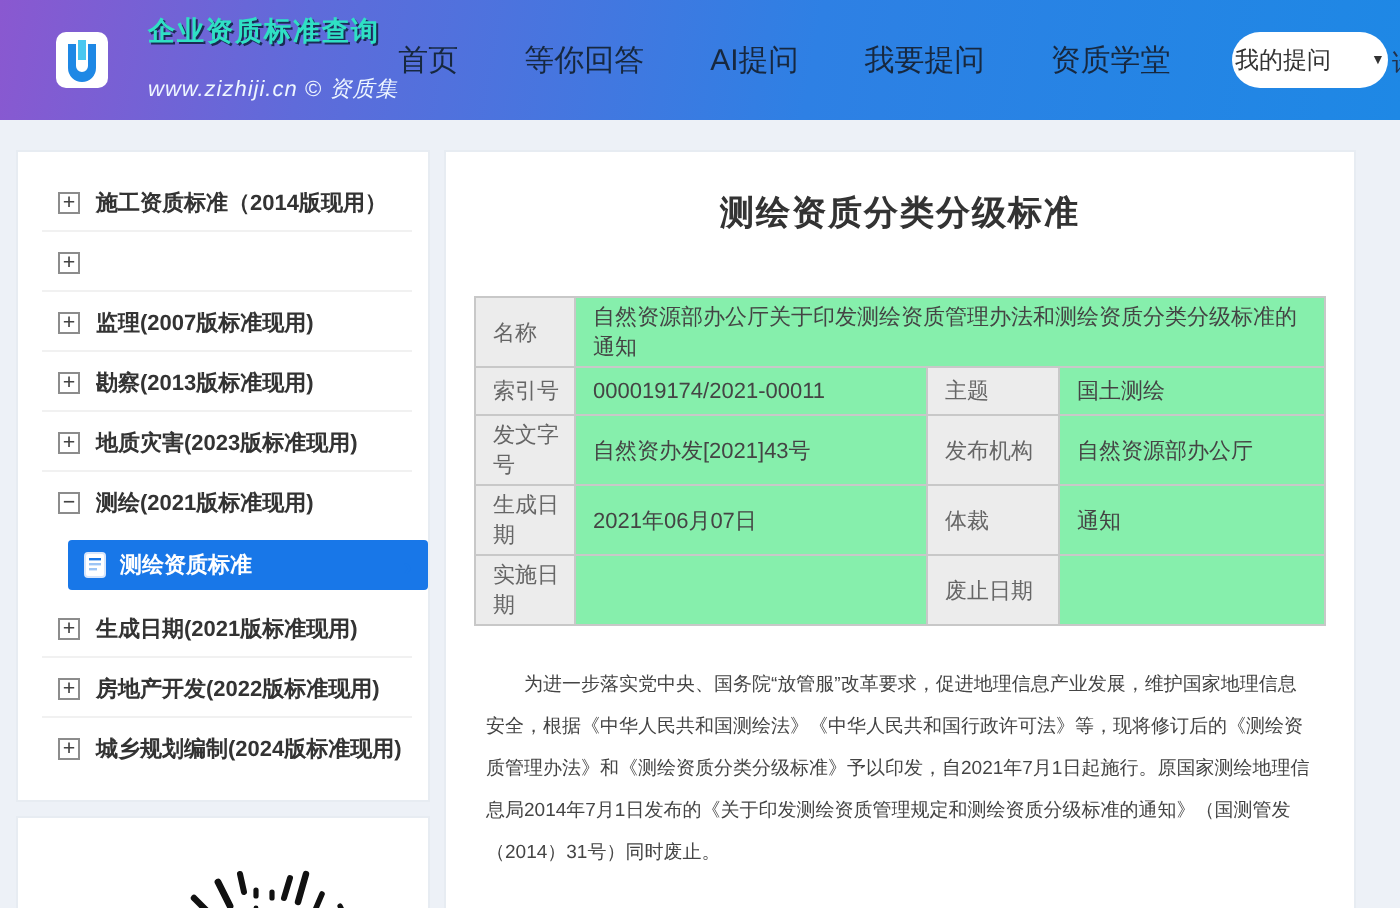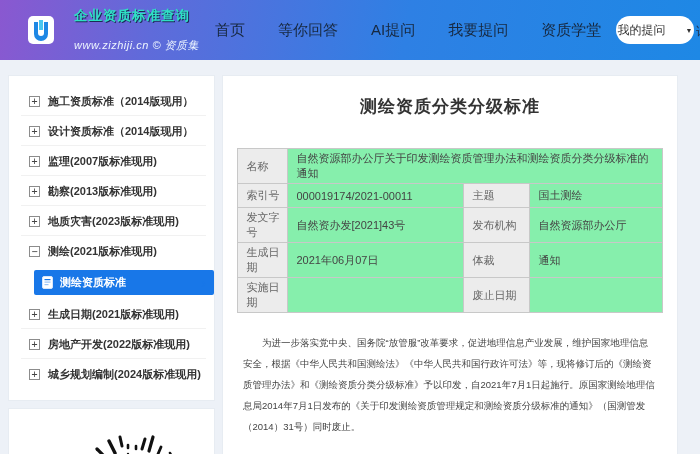--- a/index.html
+++ b/index.html
@@ -19,21 +19,21 @@
     display:flex; align-items:center; overflow:hidden;
   }
   .logo { display:flex; align-items:center; gap:20px; margin-left:28px; cursor:pointer; }
   .logo-icon { width:26px; height:28px; flex:0 0 auto; }
   .logo-text { display:flex; flex-direction:column; line-height:1.1; }
   .logo-title {
     font-size:13.5px; font-weight:bold; color:#2fe0c4;
     text-shadow:1px 1px 0 #1b2b55; letter-spacing:1px;
   }
   .logo-sub { font-size:11px; color:#eef6ff; font-style:italic; margin-top:16px; letter-spacing:.5px; }
-  .nav-items { display:flex; gap:33px; margin-left:16px; }
+  .nav-items { display:flex; gap:33px; }
   .nav-item { font-size:15px; color:#17283f; font-weight:500; cursor:pointer; white-space:nowrap; }
   .pill {
     position:absolute; left:616px; top:16px; width:78px; height:28px;
     background:#fff; border-radius:14px; display:flex; align-items:center;
     justify-content:center; gap:20px; font-size:12px; color:#333; cursor:pointer;
   }
   .pill .caret { font-size:7px; color:#333; }
   .nav-partial { position:absolute; left:696px; top:23px; font-size:13px; color:#21324d; }
 
   
@@ -120,21 +120,20 @@
   <span class="nav-partial">请</span>
 </header>
 
 <aside class="sidebar">
   <div class="side-item">
     <span class="toggle-box">+</span>
     <span class="side-label">施工资质标准（2014版现用）</span>
   </div>
   <div class="side-item">
     <span class="toggle-box">+</span>
-    <span class="side-label">设计资质标准（2014版现用）</span>
   </div>
   <div class="side-item">
     <span class="toggle-box">+</span>
     <span class="side-label">监理(2007版标准现用)</span>
   </div>
   <div class="side-item">
     <span class="toggle-box">+</span>
     <span class="side-label">勘察(2013版标准现用)</span>
   </div>
   <div class="side-item">

